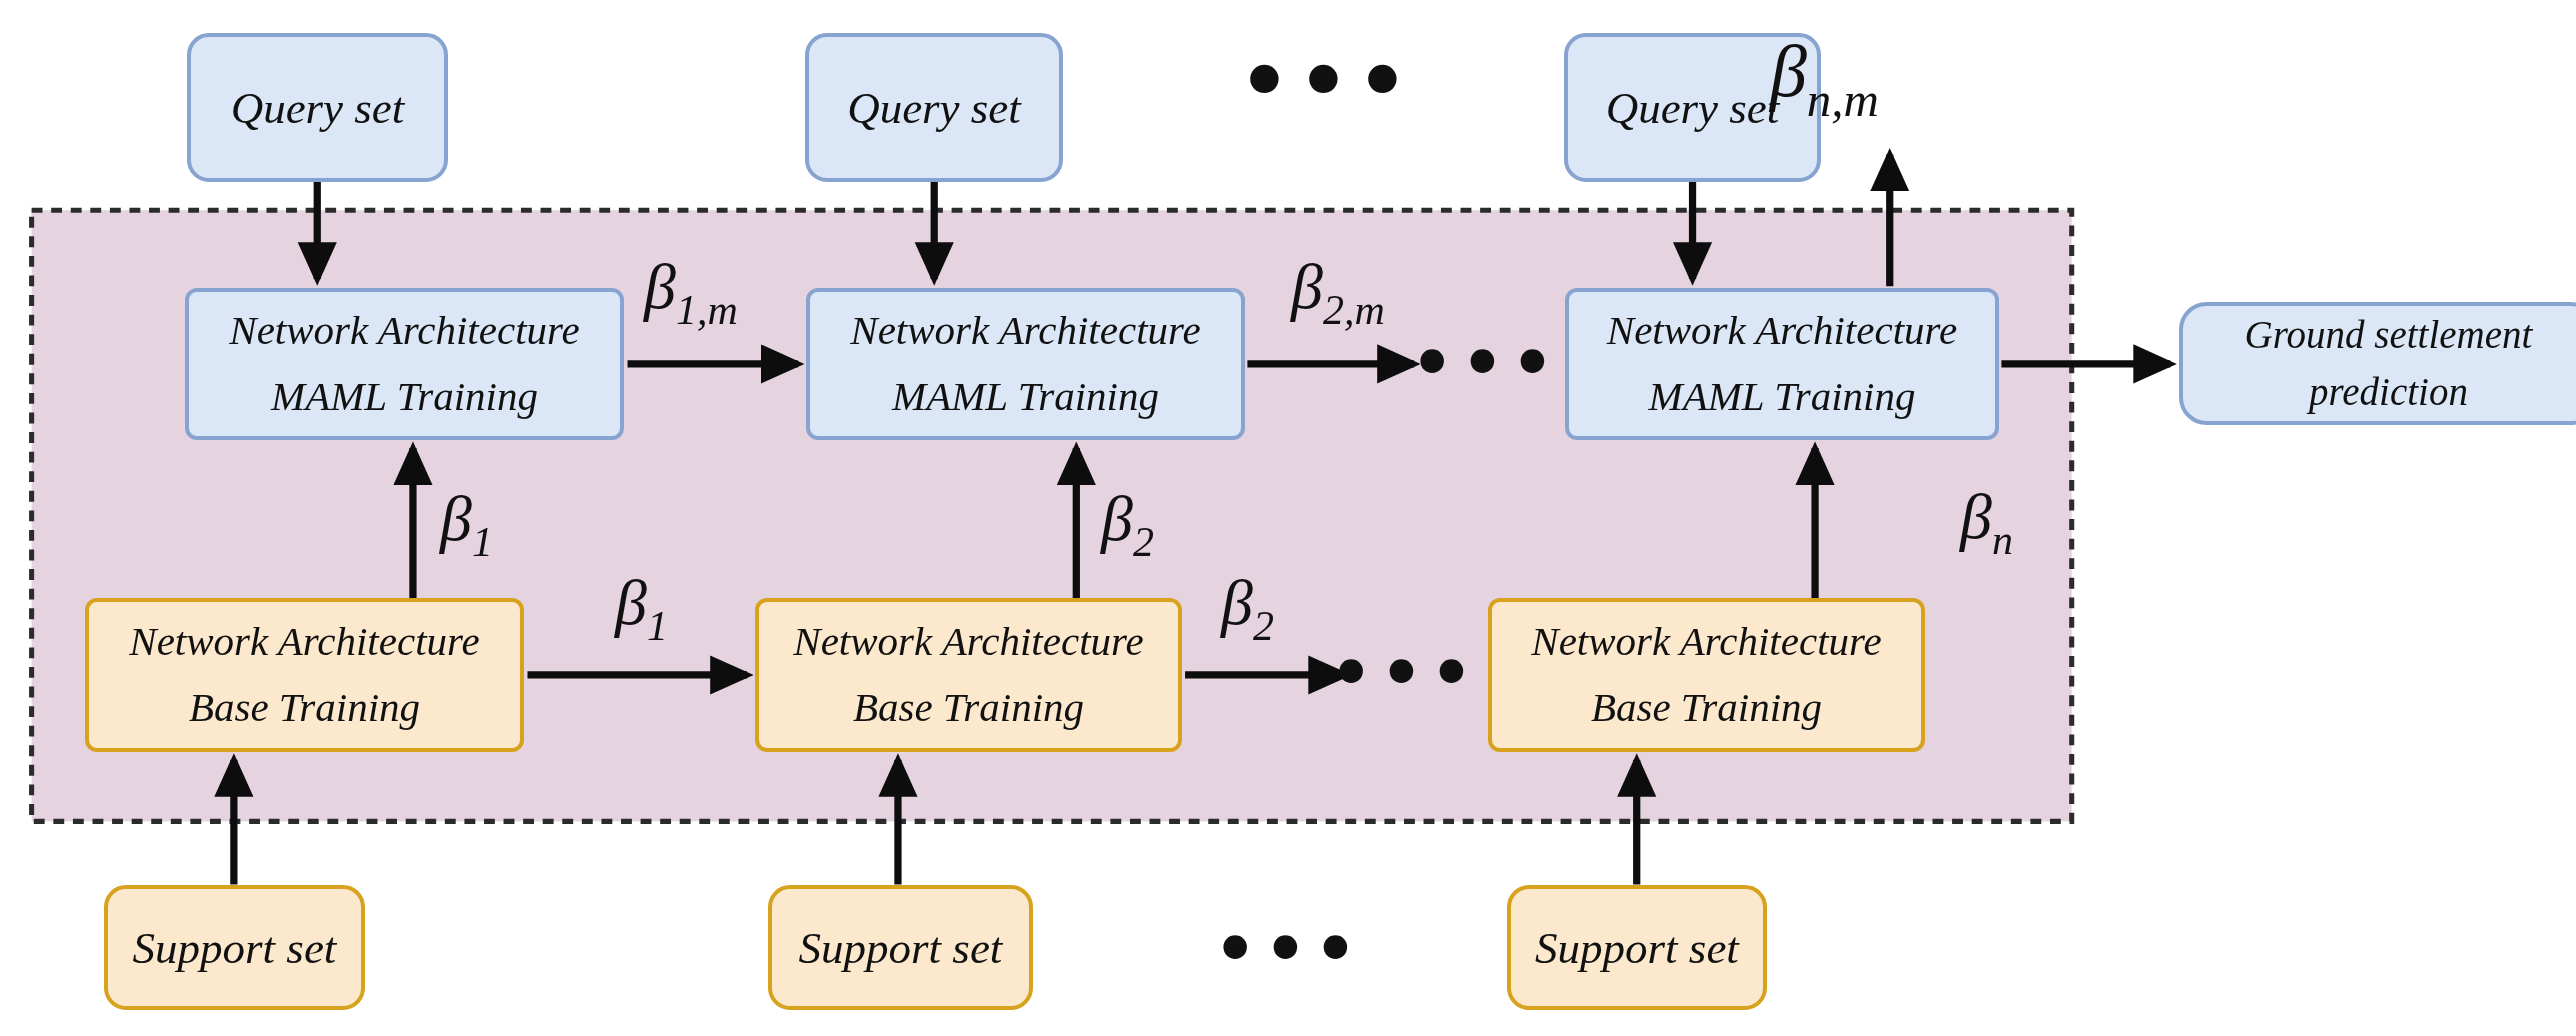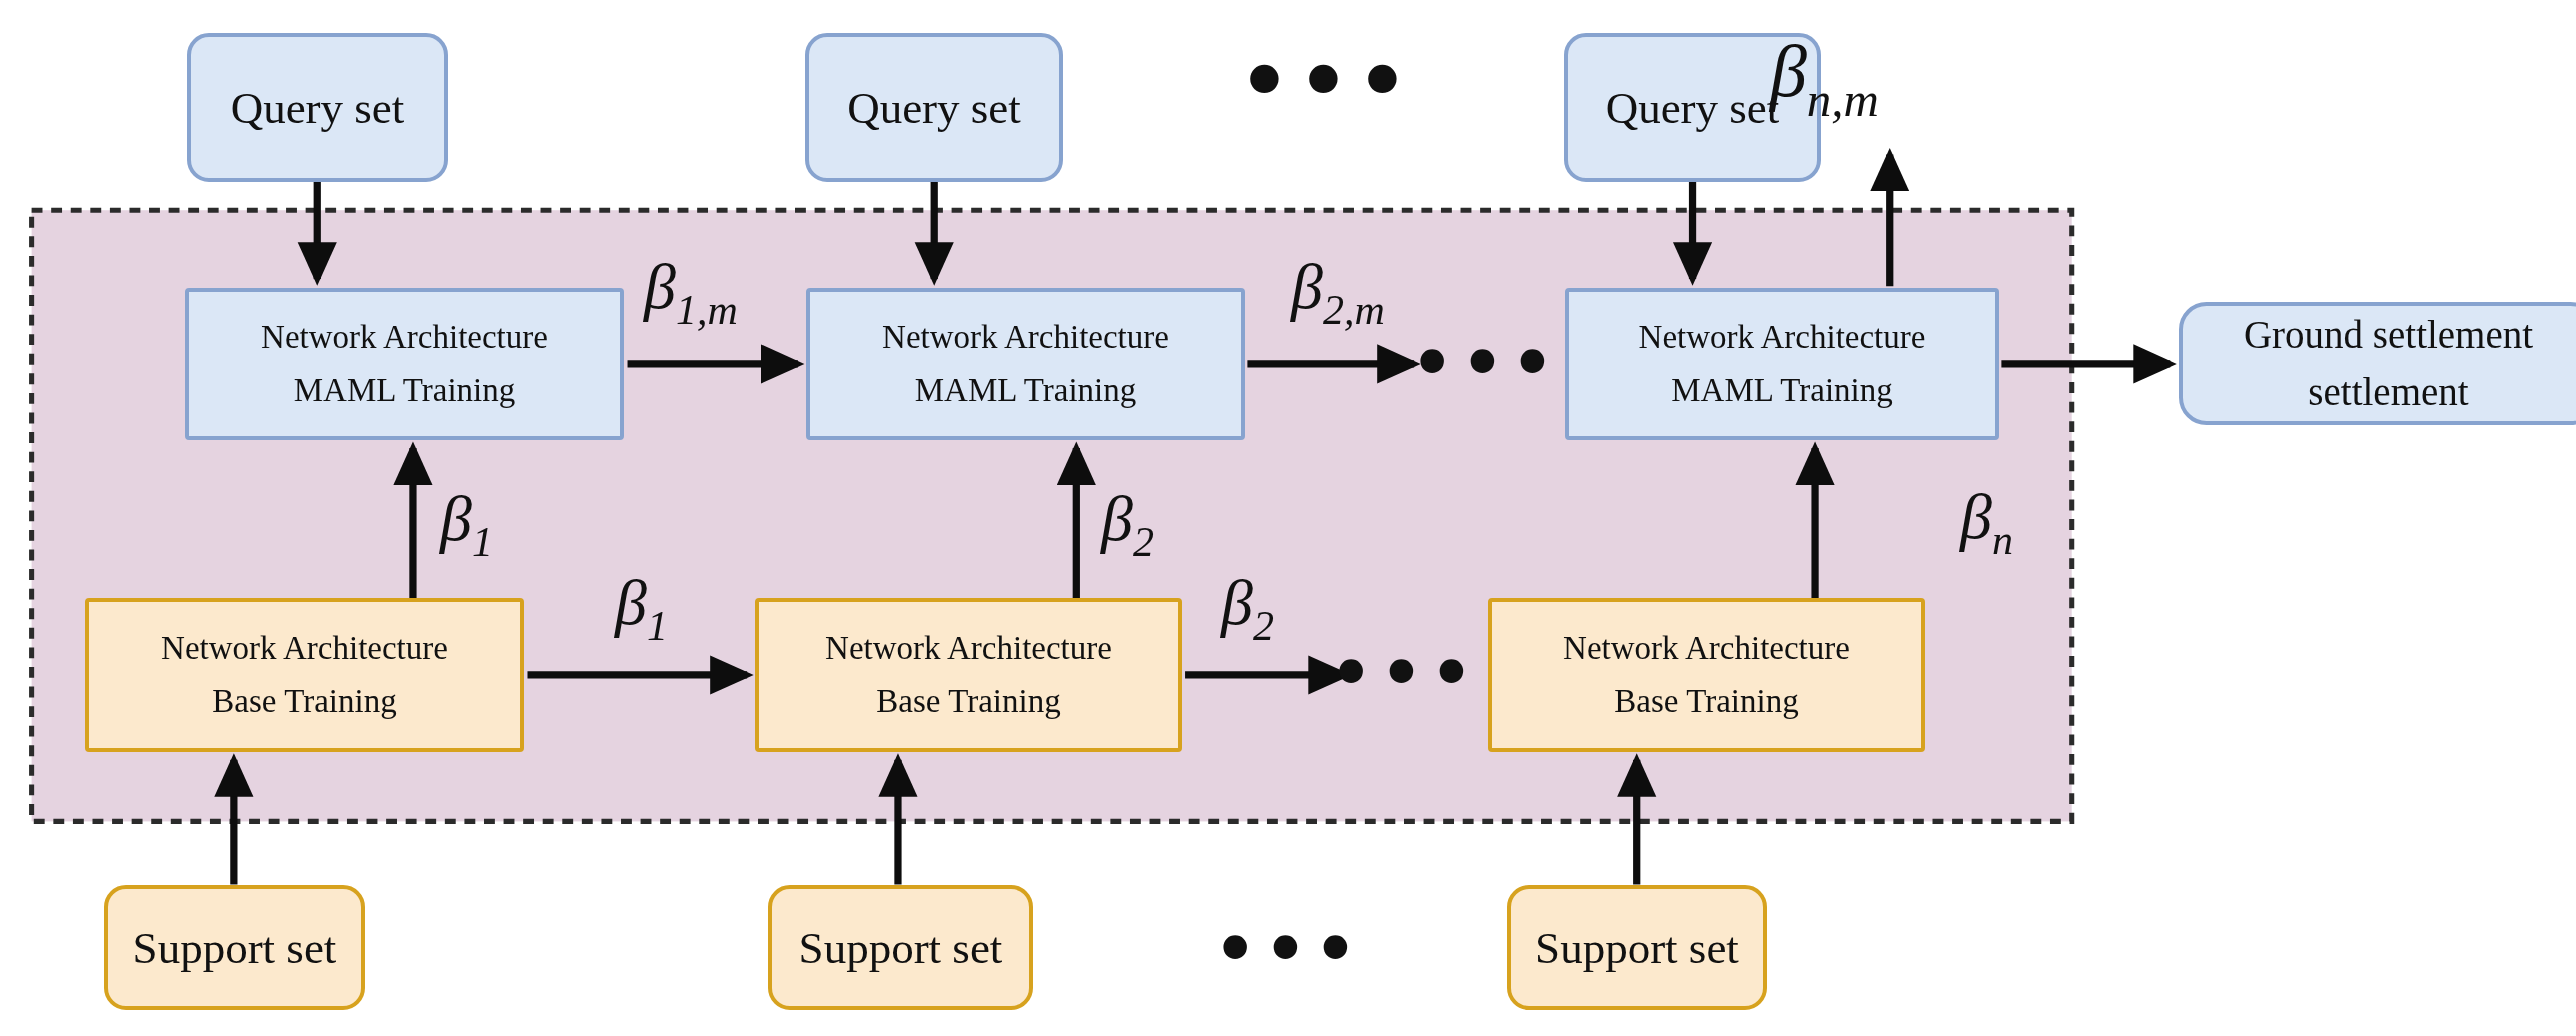--- a/index.html
+++ b/index.html
@@ -27,25 +27,26 @@
   .box {
     position: absolute;
     z-index: 2;
     box-sizing: border-box;
     display: flex;
     flex-direction: column;
     align-items: center;
     justify-content: center;
     text-align: center;
     color: var(--text, #111);
+    font-style: italic;
   }
   .blue   { background: var(--blue-fill, #dbe7f6);   border: 4.4px solid var(--blue-border, #87a3cf); }
   .orange { background: var(--orange-fill, #fce9cd); border: 4.4px solid var(--orange-border, #d7a21e); }
   .single { font-size: 45px; border-radius: 22px; }
-  .double { font-size: 33px; line-height: 1.6; border-radius: 4px; }
+  .double { font-size: 41px; line-height: 1.6; border-radius: 12px; }
   .ground { font-size: 39px; line-height: 1.45; border-radius: 27.6px; }
   .beta {
     position: absolute;
     z-index: 3;
     font-style: italic;
     color: var(--text, #111);
     white-space: nowrap;
   }
   .beta .sym { font-size: 64px; }
   .beta .sub { font-size: 42px; position: relative; top: 16px; }
@@ -116,21 +117,21 @@
     <span>Network Architecture</span>
     <span>MAML Training</span>
   </div>
   <div class="box blue double" style="left:1565px; top:288px; width:434px; height:152px;">
     <span>Network Architecture</span>
     <span>MAML Training</span>
   </div>
 
   <div class="box blue ground" style="left:2179px; top:302px; width:419px; height:123px;">
     <span>Ground settlement</span>
-    <span>settlement</span>
+    <span>prediction</span>
   </div>
 
   <div class="box orange double" style="left:85px; top:598px; width:439px; height:154px;">
     <span>Network Architecture</span>
     <span>Base Training</span>
   </div>
   <div class="box orange double" style="left:755px; top:598px; width:427px; height:154px;">
     <span>Network Architecture</span>
     <span>Base Training</span>
   </div>

